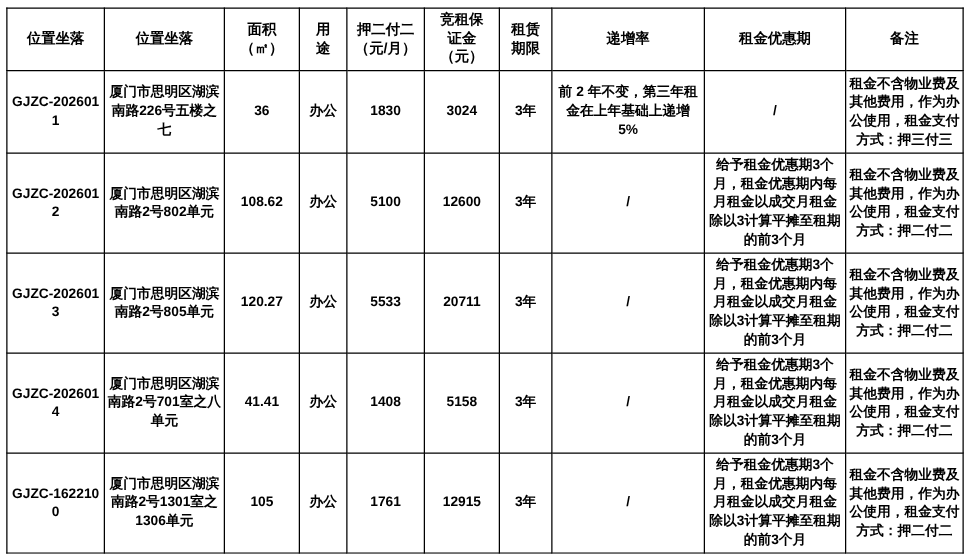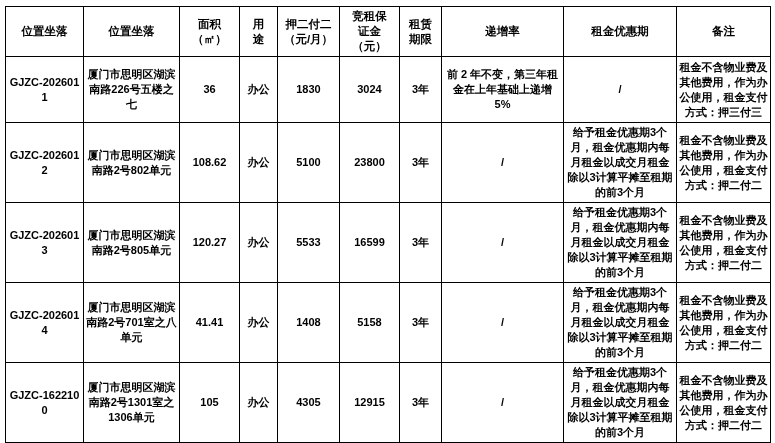--- a/index.html
+++ b/index.html
@@ -127,33 +127,33 @@
         <td class="cell-inc">前 2 年不变，第三年租金在上年基础上递增 5%</td>
         <td class="cell-free">/</td>
         <td class="cell-note">租金不含物业费及其他费用，作为办公使用，租金支付方式：押三付三</td>
       </tr>
       <tr class="row-h-2">
         <td class="cell-code">GJZC-2026012</td>
         <td class="cell-addr">厦门市思明区湖滨南路2号802单元</td>
         <td class="cell-area">108.62</td>
         <td class="cell-use">办公</td>
         <td class="cell-price">5100</td>
-        <td class="cell-dep">23800</td>
+        <td class="cell-dep">12600</td>
         <td class="cell-term">3年</td>
         <td class="cell-inc">/</td>
         <td class="cell-free">给予租金优惠期3个月，租金优惠期内每月租金以成交月租金除以3计算平摊至租期的前3个月</td>
         <td class="cell-note">租金不含物业费及其他费用，作为办公使用，租金支付方式：押二付二</td>
       </tr>
       <tr class="row-h-3">
         <td class="cell-code">GJZC-2026013</td>
         <td class="cell-addr">厦门市思明区湖滨南路2号805单元</td>
         <td class="cell-area">120.27</td>
         <td class="cell-use">办公</td>
         <td class="cell-price">5533</td>
-        <td class="cell-dep">16599</td>
+        <td class="cell-dep">20711</td>
         <td class="cell-term">3年</td>
         <td class="cell-inc">/</td>
         <td class="cell-free">给予租金优惠期3个月，租金优惠期内每月租金以成交月租金除以3计算平摊至租期的前3个月</td>
         <td class="cell-note">租金不含物业费及其他费用，作为办公使用，租金支付方式：押二付二</td>
       </tr>
       <tr class="row-h-4">
         <td class="cell-code">GJZC-2026014</td>
         <td class="cell-addr">厦门市思明区湖滨南路2号701室之八单元</td>
         <td class="cell-area">41.41</td>
         <td class="cell-use">办公</td>
@@ -162,21 +162,21 @@
         <td class="cell-term">3年</td>
         <td class="cell-inc">/</td>
         <td class="cell-free">给予租金优惠期3个月，租金优惠期内每月租金以成交月租金除以3计算平摊至租期的前3个月</td>
         <td class="cell-note">租金不含物业费及其他费用，作为办公使用，租金支付方式：押二付二</td>
       </tr>
       <tr class="row-h-5">
         <td class="cell-code">GJZC-1622100</td>
         <td class="cell-addr">厦门市思明区湖滨南路2号1301室之1306单元</td>
         <td class="cell-area">105</td>
         <td class="cell-use">办公</td>
-        <td class="cell-price">4305</td>
+        <td class="cell-price">1761</td>
         <td class="cell-dep">12915</td>
         <td class="cell-term">3年</td>
         <td class="cell-inc">/</td>
         <td class="cell-free">给予租金优惠期3个月，租金优惠期内每月租金以成交月租金除以3计算平摊至租期的前3个月</td>
         <td class="cell-note">租金不含物业费及其他费用，作为办公使用，租金支付方式：押二付二</td>
       </tr>
     </tbody>
   </table>
 </div>
 

